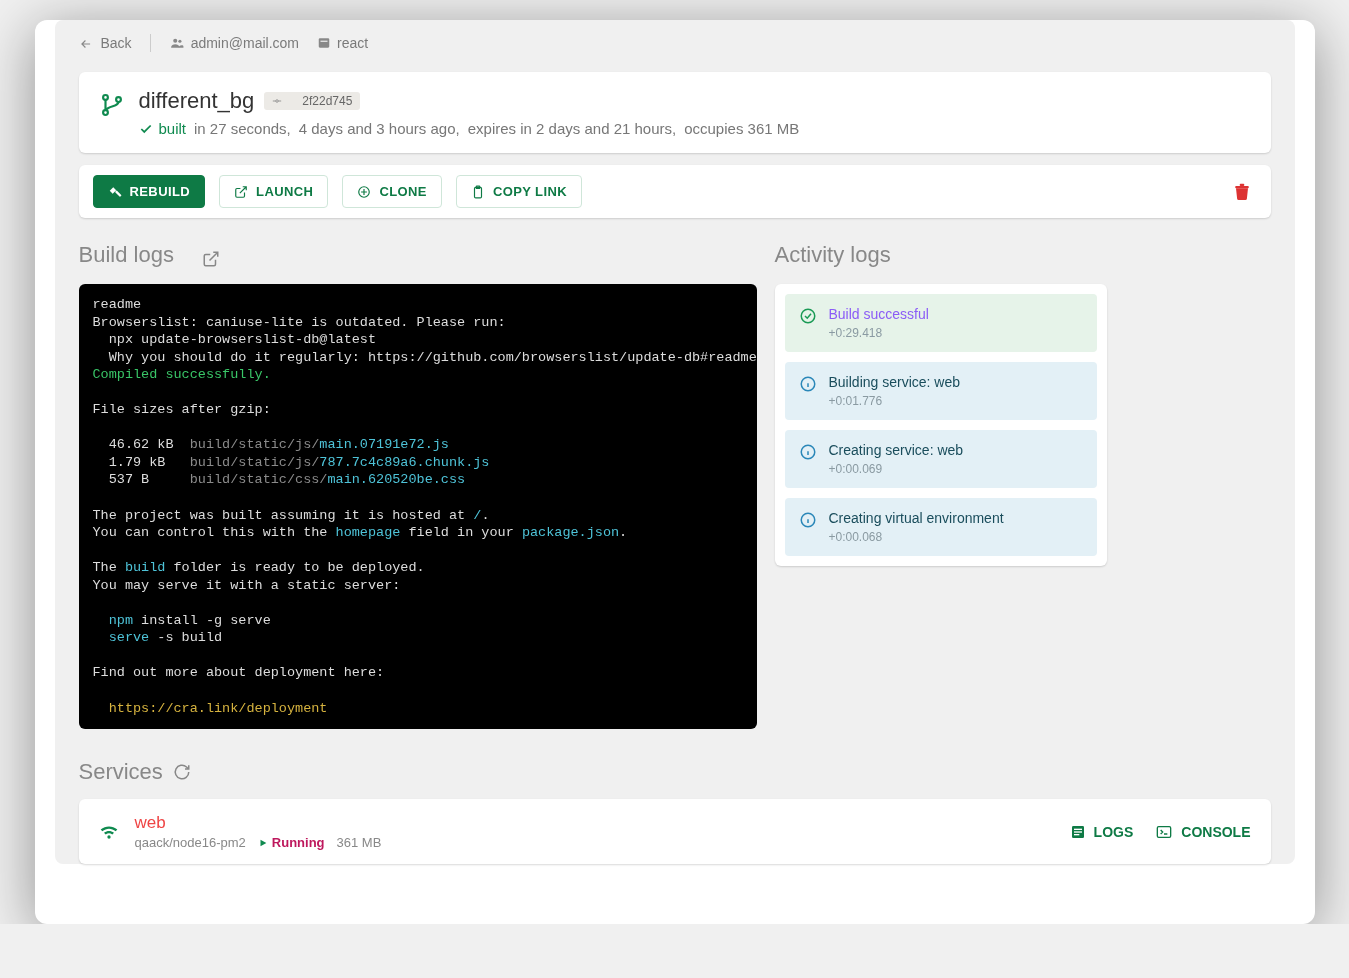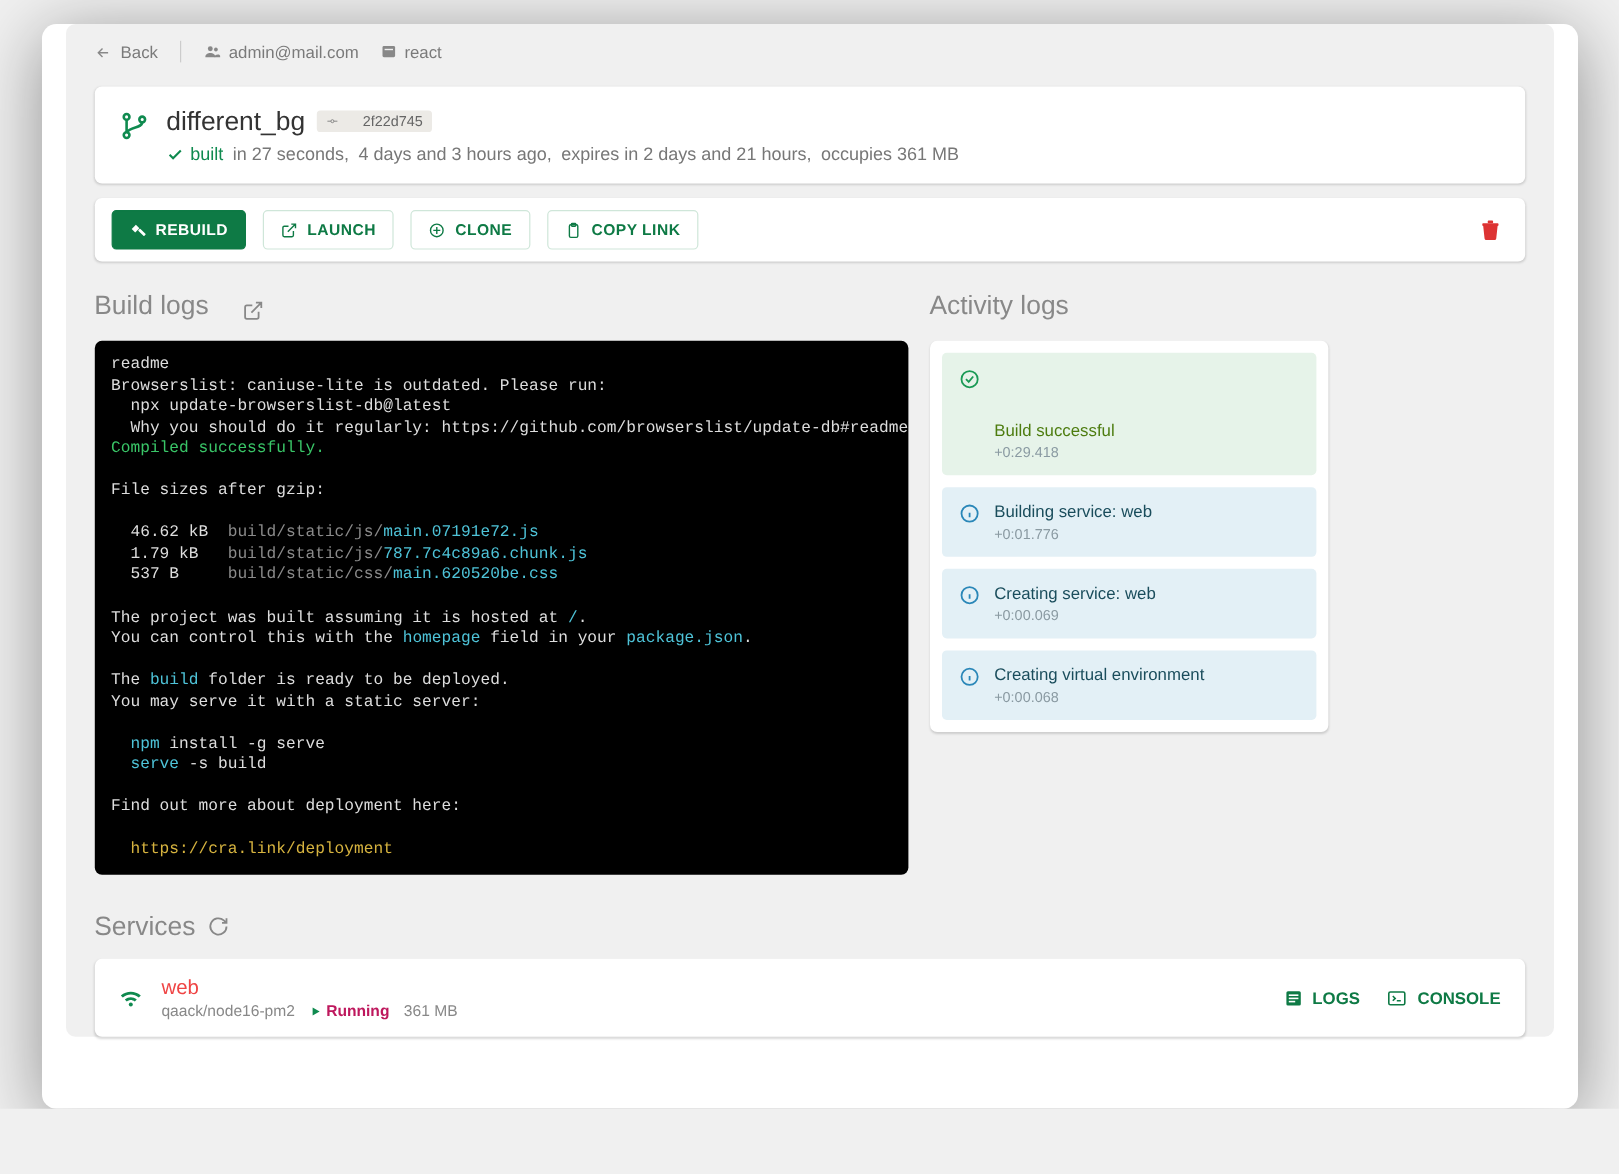--- a/index.html
+++ b/index.html
@@ -86,21 +86,21 @@
   .activity-card { background:#fff; border-radius:6px; padding:10px; box-shadow: 0 1px 2px rgba(0,0,0,0.15); }
   .activity-item {
     border-radius:4px; padding:12px 14px; margin-bottom:10px;
     display:flex; gap:12px; align-items:flex-start;
   }
   .activity-item:last-child { margin-bottom:0; }
   .activity-item.success { background:#e6f3e9; }
   .activity-item.info { background:#e3f0f6; }
   .act-icon { flex-shrink:0; margin-top:1px; }
   .act-title { color:#1a4d5c; font-size:14px; }
-  .act-title.green { color:#4d7c0f;margin-top:44px; }
+  .act-title.green { color:#8b5cf6; }
   .act-time { color:#8a9aa2; font-size:12px; margin-top:4px; }
   .services-title { font-size:22px; color:#888; font-weight:400; margin-top:30px; display:flex; align-items:center; gap:10px; }
   .service-card {
     margin-top:14px; padding:14px 20px;
     display:flex; align-items:center; gap:16px;
   }
   .service-icon { color:#0f8a4f; }
   .service-name { font-size:17px; font-weight:400; color:#ef4444; }
   .service-meta { display:flex; gap:12px; align-items:center; color:#888; font-size:13px; margin-top:2px; }
   .running { color:#be185d; font-weight:600; display:flex; align-items:center; gap:4px; }

